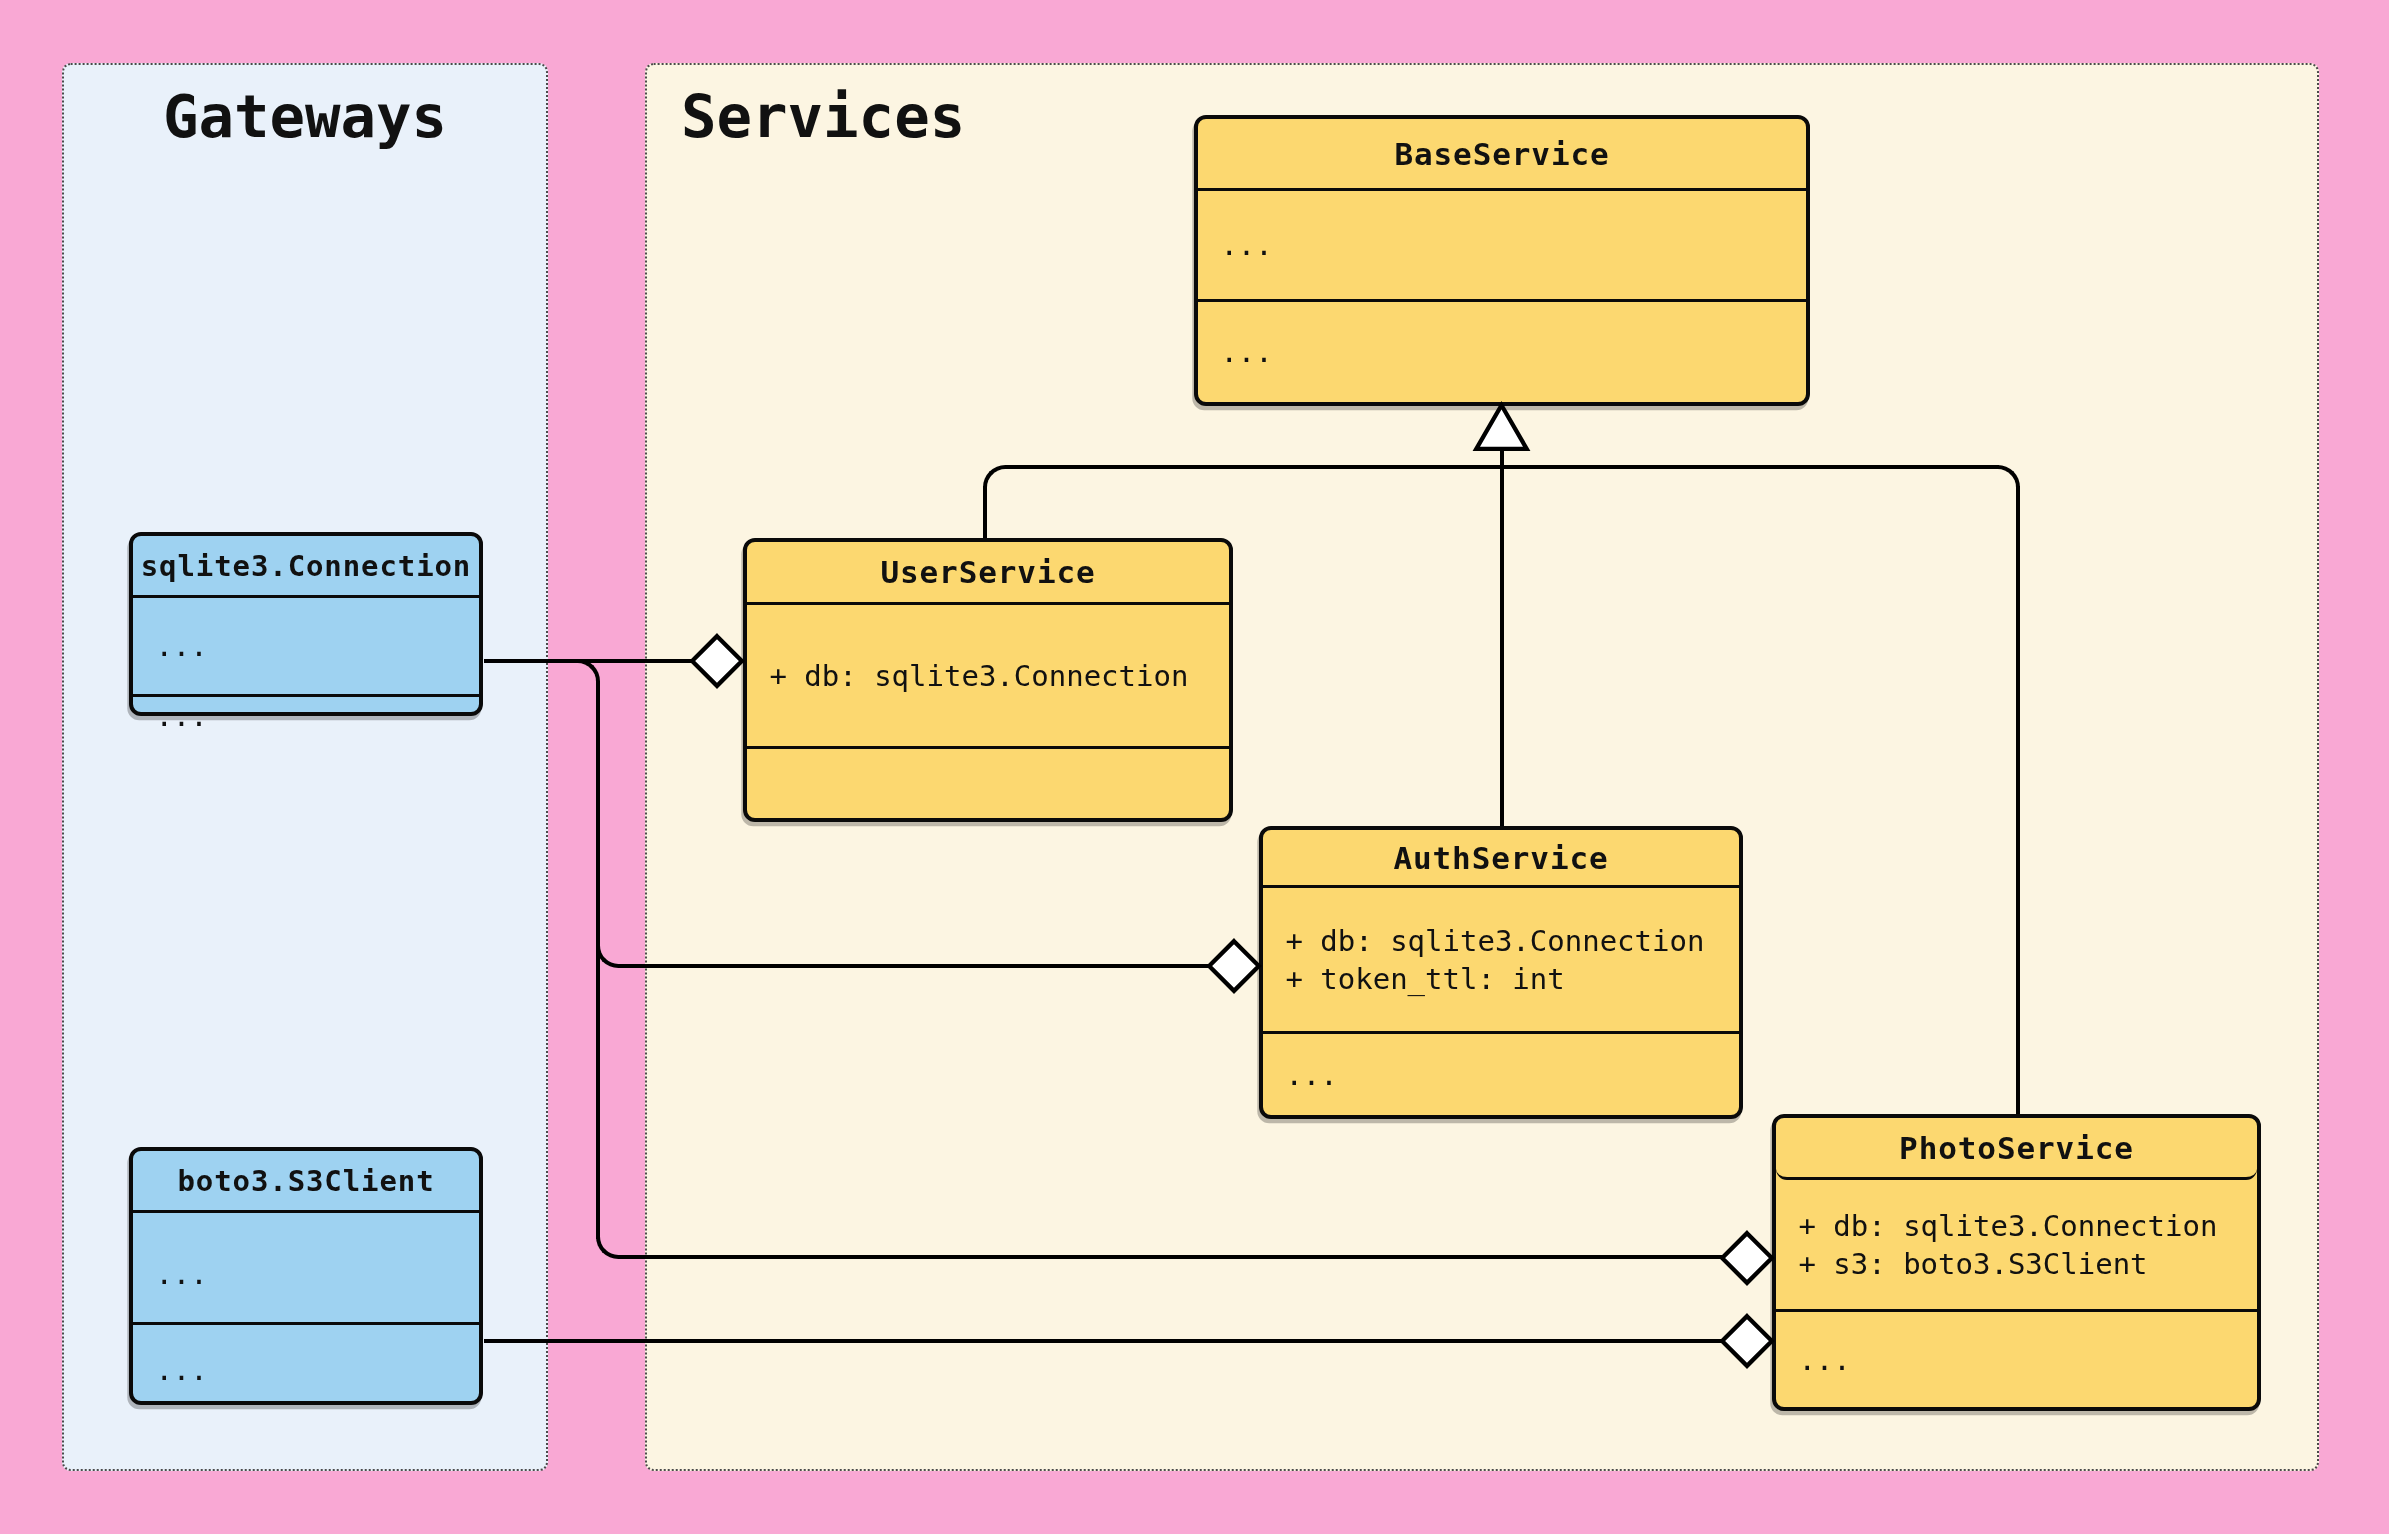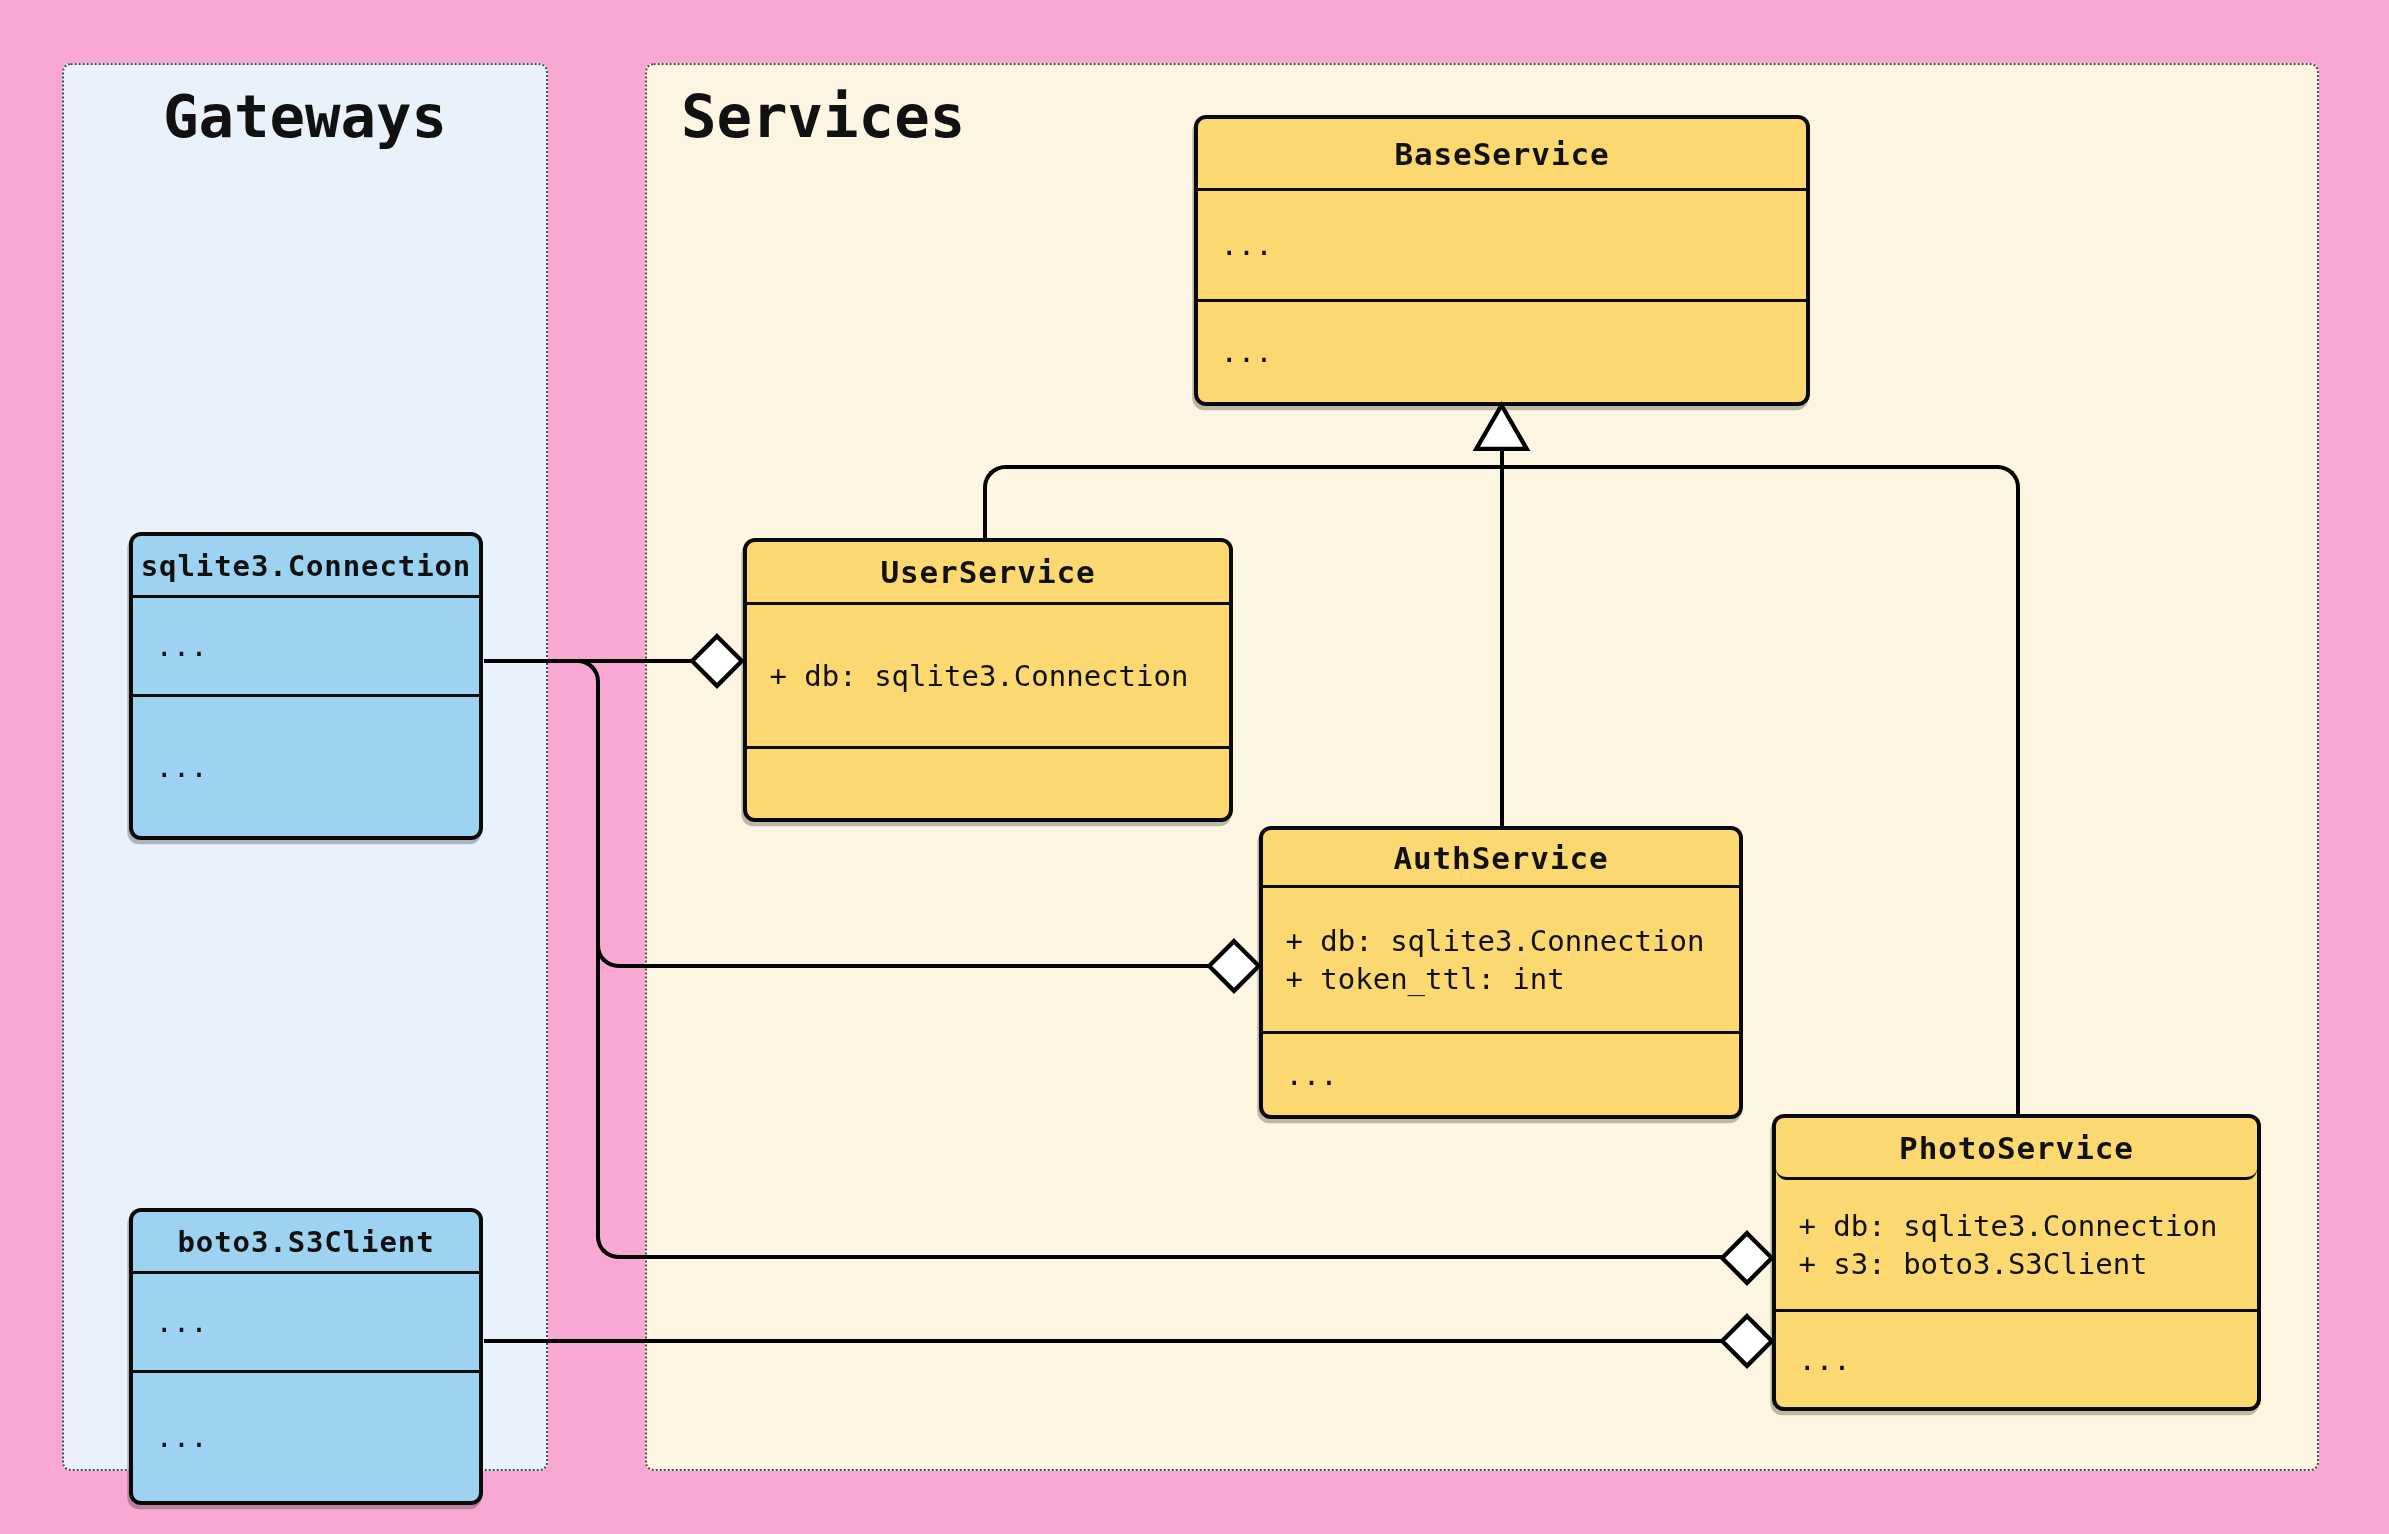--- a/index.html
+++ b/index.html
@@ -103,31 +103,31 @@
     <div class="cls-title" style="height:59px;border-radius:11px;">PhotoService</div>
     <div class="cls-attrs" style="height:129px;">
       <span>+ db: sqlite3.Connection</span>
       <span>+ s3: boto3.S3Client</span>
     </div>
     <div class="cls-methods">
       <span>...</span>
     </div>
   </div>
 
-  <div class="cls blue" style="left:129px;top:532px;width:354px;height:308px;">
+  <div class="cls blue" style="left:129px;top:532px;width:354px;height:184px;">
     <div class="cls-title" style="height:59px;font-size:29px;">sqlite3.Connection</div>
     <div class="cls-attrs" style="height:96px;">
       <span>...</span>
     </div>
     <div class="cls-methods">
       <span>...</span>
     </div>
   </div>
 
-  <div class="cls blue" style="left:129px;top:1208px;width:354px;height:297px;">
+  <div class="cls blue" style="left:129px;top:1147px;width:354px;height:258px;gap:13px;">
     <div class="cls-title" style="height:59px;font-size:29px;">boto3.S3Client</div>
     <div class="cls-attrs" style="height:96px;">
       <span>...</span>
     </div>
     <div class="cls-methods">
       <span>...</span>
     </div>
   </div>
 
   <svg class="marker" style="left:1471px;top:401px;" width="61" height="53" viewBox="0 0 71 62">

